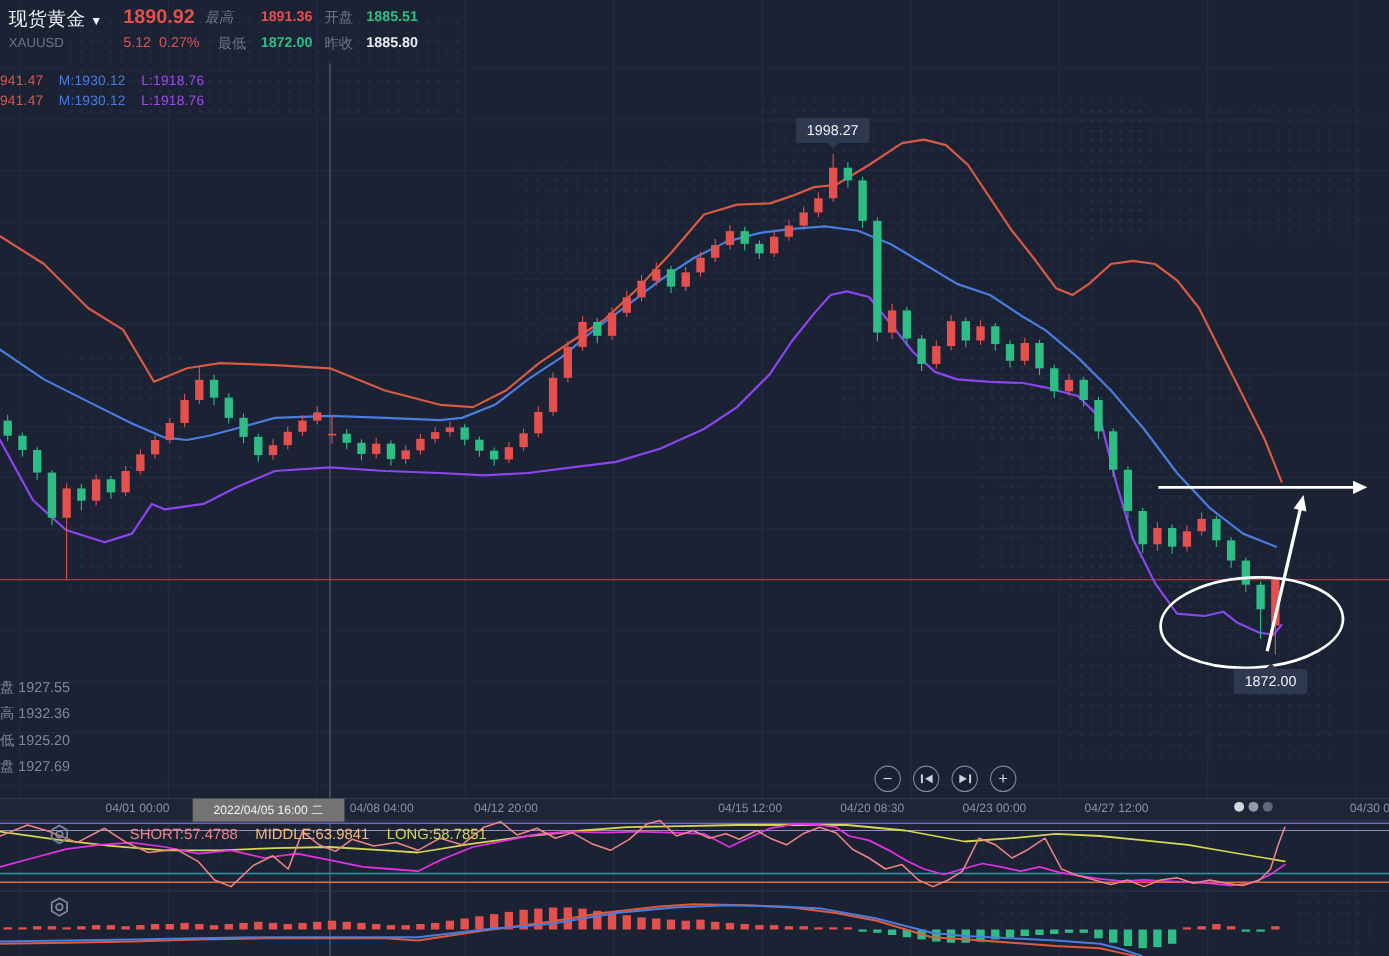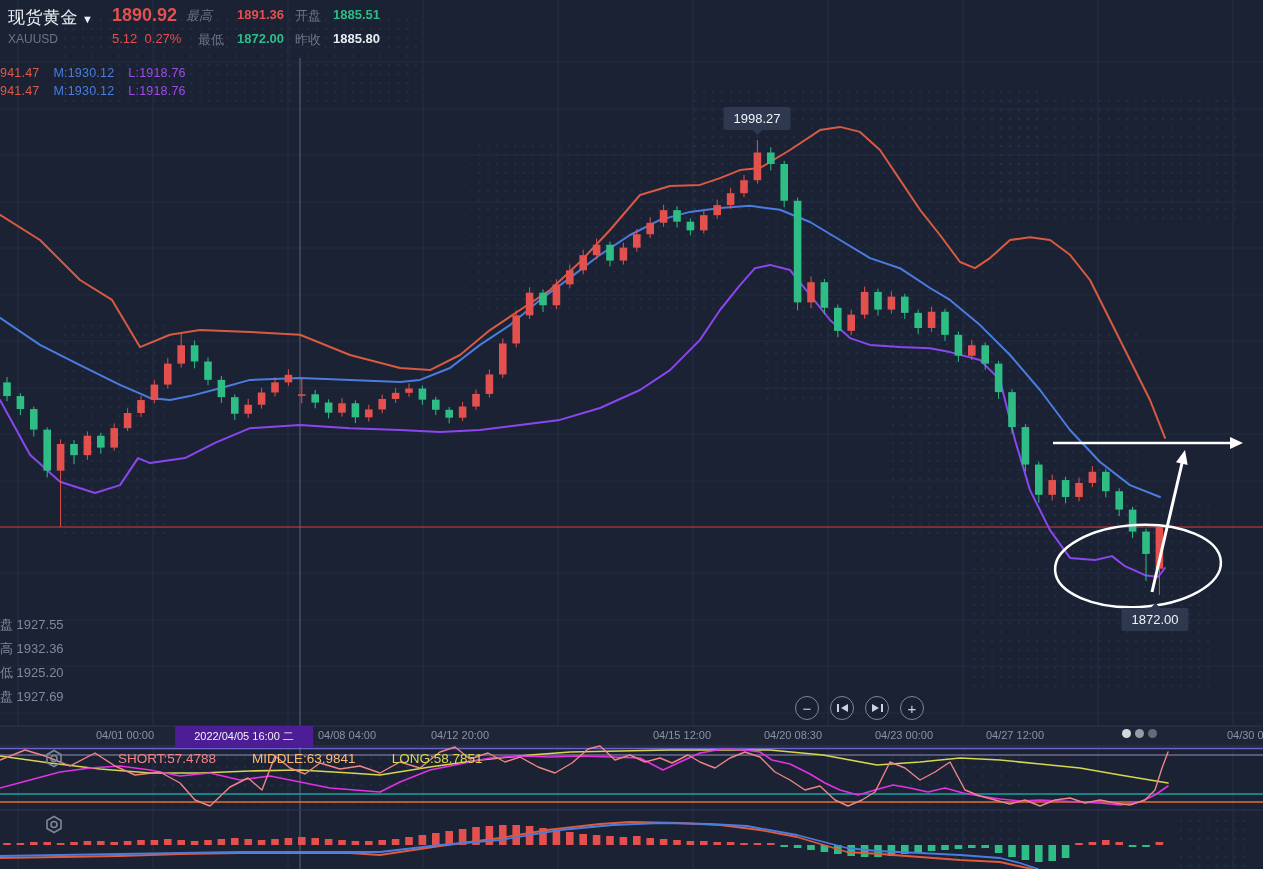--- a/index.html
+++ b/index.html
@@ -17,32 +17,32 @@
   .stat-val{font-size:13px;font-weight:bold;}
   .v-red{color:#e3504d}.v-green{color:#2ebd85}.v-white{color:#e8ecf2}
   
   .boll{font-size:12.5px;letter-spacing:.2px;}
   .boll b{font-weight:normal;margin-right:14px;}
   .b-u{color:#e0584a}.b-m{color:#4a7de0}.b-l{color:#a14ae8}
   
   .xinfo{font-size:13px;color:#7e88a0;line-height:24px;}
   
   .axis-label{font-size:11px;color:#8a93a6;transform:translateX(-50%);top:729px;}
-  .axis-hl{font-size:11px;color:#f0f3f8;background:#4c1d95;padding:3px 19px;transform:translateX(-50%);top:726px;}
+  .axis-hl{font-size:11px;color:#f0f3f8;background:#737373;padding:3px 19px;transform:translateX(-50%);top:726px;}
   
   .tag{background:#2e3950;color:#f0f3f8;font-size:13px;padding:4px 10px;border-radius:2px;transform:translateX(-50%);}
   .tag .tri{position:absolute;left:50%;margin-left:-5px;width:0;height:0;border-left:5px solid transparent;border-right:5px solid transparent;}
   .tri-down{bottom:-5px;border-top:5px solid #2e3950;}
   .tri-up{top:-5px;border-bottom:5px solid #2e3950;}
   
   .navbtn{width:24px;height:24px;border:1.5px solid #7e8799;border-radius:50%;
           display:flex;align-items:center;justify-content:center;color:#cdd3de;
           background:rgba(24,31,49,.55);box-sizing:border-box;cursor:pointer;transform:translate(-50%,-50%);}
   
-  .ind{font-size:13.5px;display:flex;gap:36px;}
+  .ind{font-size:13.5px;display:flex;gap:16px;}
   .k-s{color:#ef8585}.k-m{color:#fdba74}.k-l{color:#d6d64f}
   .m-diff{color:#e05a3c}.m-dea{color:#4a7de0}.m-macd{color:#4a7de0}
   .dot{position:absolute;width:9px;height:9px;border-radius:50%;background:#e8ecf2;}
 </style>
 </head>
 <body>
 
 <div class="screen">
   <svg class="layer" id="chart-svg" width="1263" height="869">
       <rect x="0" y="0" width="1263" height="869" fill="#1a2234"></rect>

